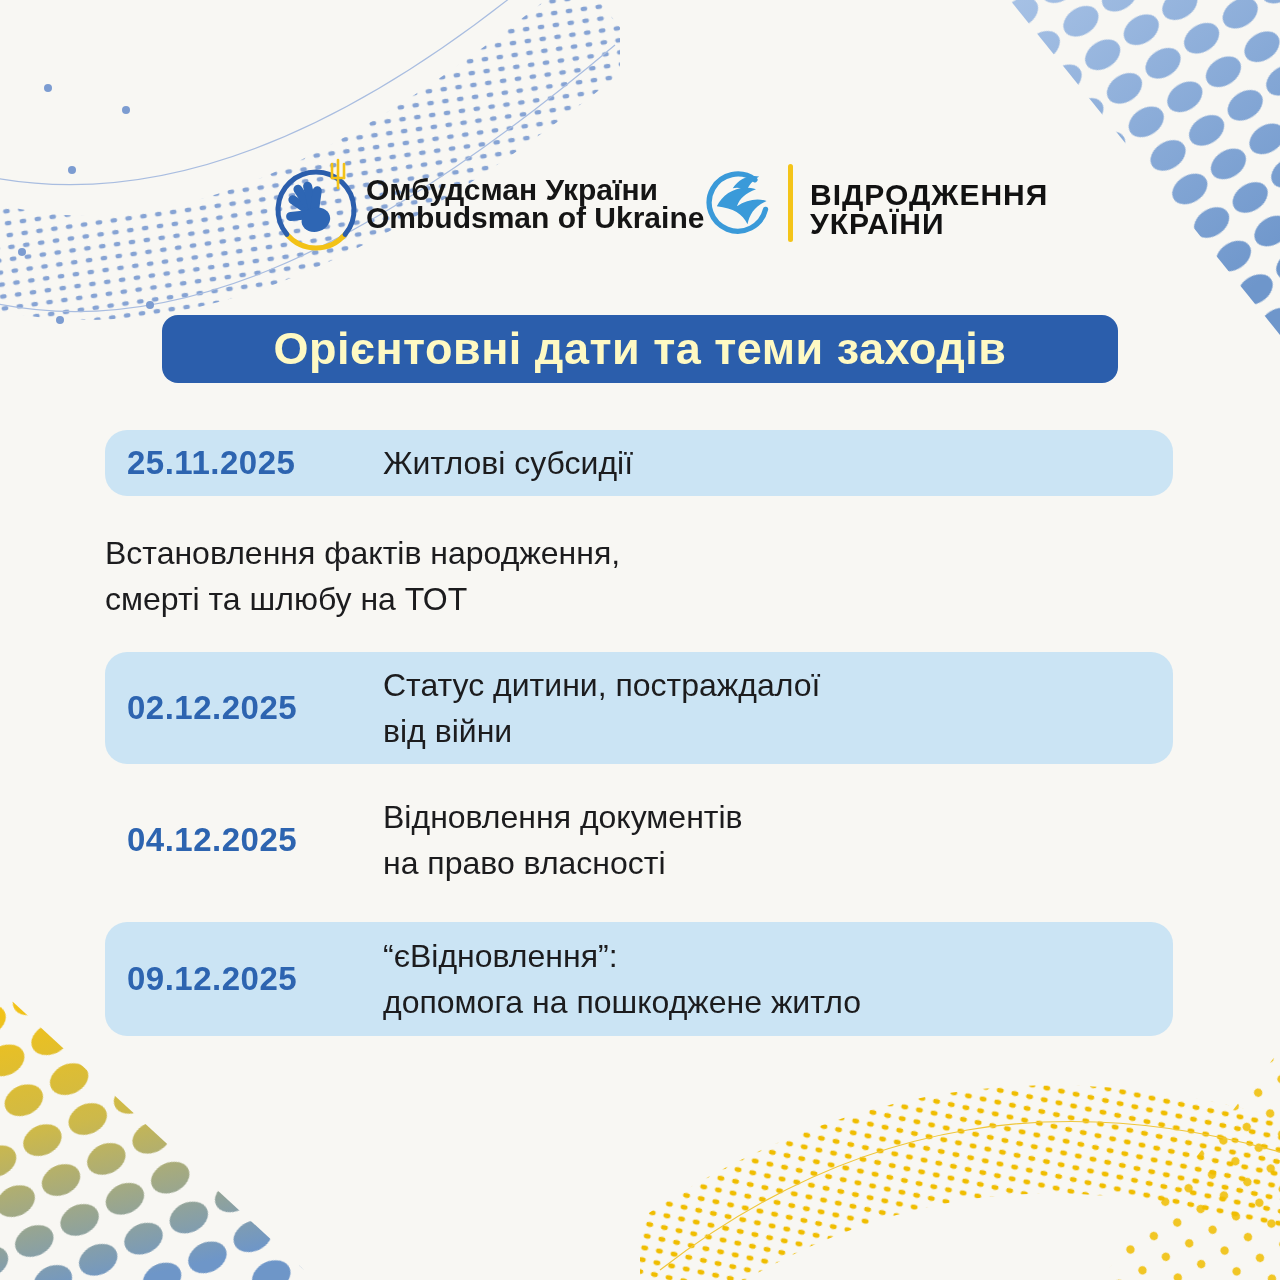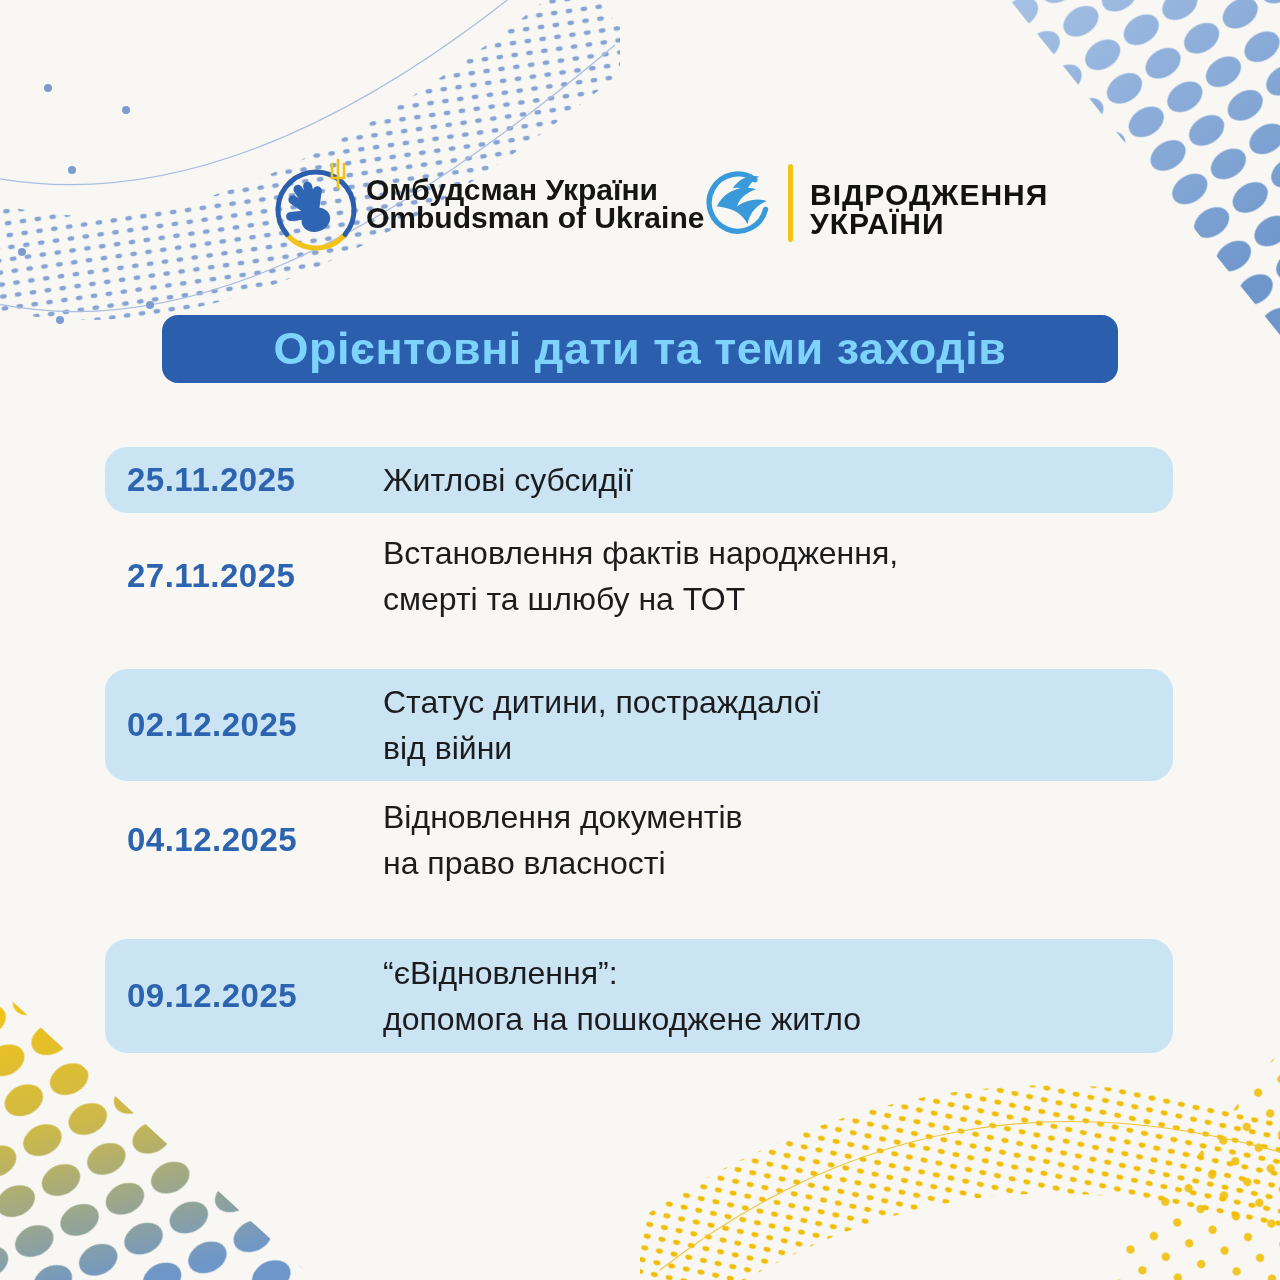--- a/index.html
+++ b/index.html
@@ -21,26 +21,26 @@
   .logo-vid-icon{position:absolute;left:702px;top:166px;}
   .logo-vid-divider{position:absolute;left:788px;top:164px;width:5px;height:78px;
     background:#F4C418;border-radius:3px;}
   .logo-vid-text{position:absolute;left:810px;top:180px;color:#121212;font-weight:700;
     font-size:30px;line-height:29px;letter-spacing:1px;white-space:nowrap;}
   
   .title-bar{
     position:absolute;left:162px;top:315px;width:956px;height:68px;
     background:#2B5EAC;border-radius:16px;
     display:flex;align-items:center;justify-content:center;
-    color:#7dd3fc;font-weight:700;font-size:45px;letter-spacing:0.5px;
+    color:#fef9c3;font-weight:700;font-size:45px;letter-spacing:0.5px;
   }
   
   .row{position:absolute;left:105px;width:1068px;display:flex;align-items:center;
     border-radius:22px;}
-  .row.hl{background:#CBE4F4;margin-top:17px;}
+  .row.hl{background:#CBE4F4;}
   .date{width:256px;padding-left:22px;flex:0 0 auto;
     font-weight:700;font-size:33px;color:#2D64B0;letter-spacing:0.5px;}
   .topic{flex:1;font-size:32px;line-height:46px;color:#1C1C1E;}
   .row1{top:430px;height:66px;}
   .row2{top:524px;height:104px;}
   .row3{top:652px;height:112px;}
   .row4{top:788px;height:104px;}
   .row5{top:922px;height:114px;}
 </style>
 </head>
@@ -151,21 +151,20 @@
 
   <div class="row row1 hl">
     <div class="date">25.11.2025</div>
     <div class="topic">
       <div>Житлові субсидії</div>
       <div></div>
     </div>
   </div>
 
   <div class="row row2">
-    <div class="date">27.11.2025</div>
     <div class="topic">
       <div>Встановлення фактів народження,</div>
       <div>смерті та шлюбу на ТОТ</div>
     </div>
   </div>
 
   <div class="row row3 hl">
     <div class="date">02.12.2025</div>
     <div class="topic">
       <div>Статус дитини, постраждалої</div>

